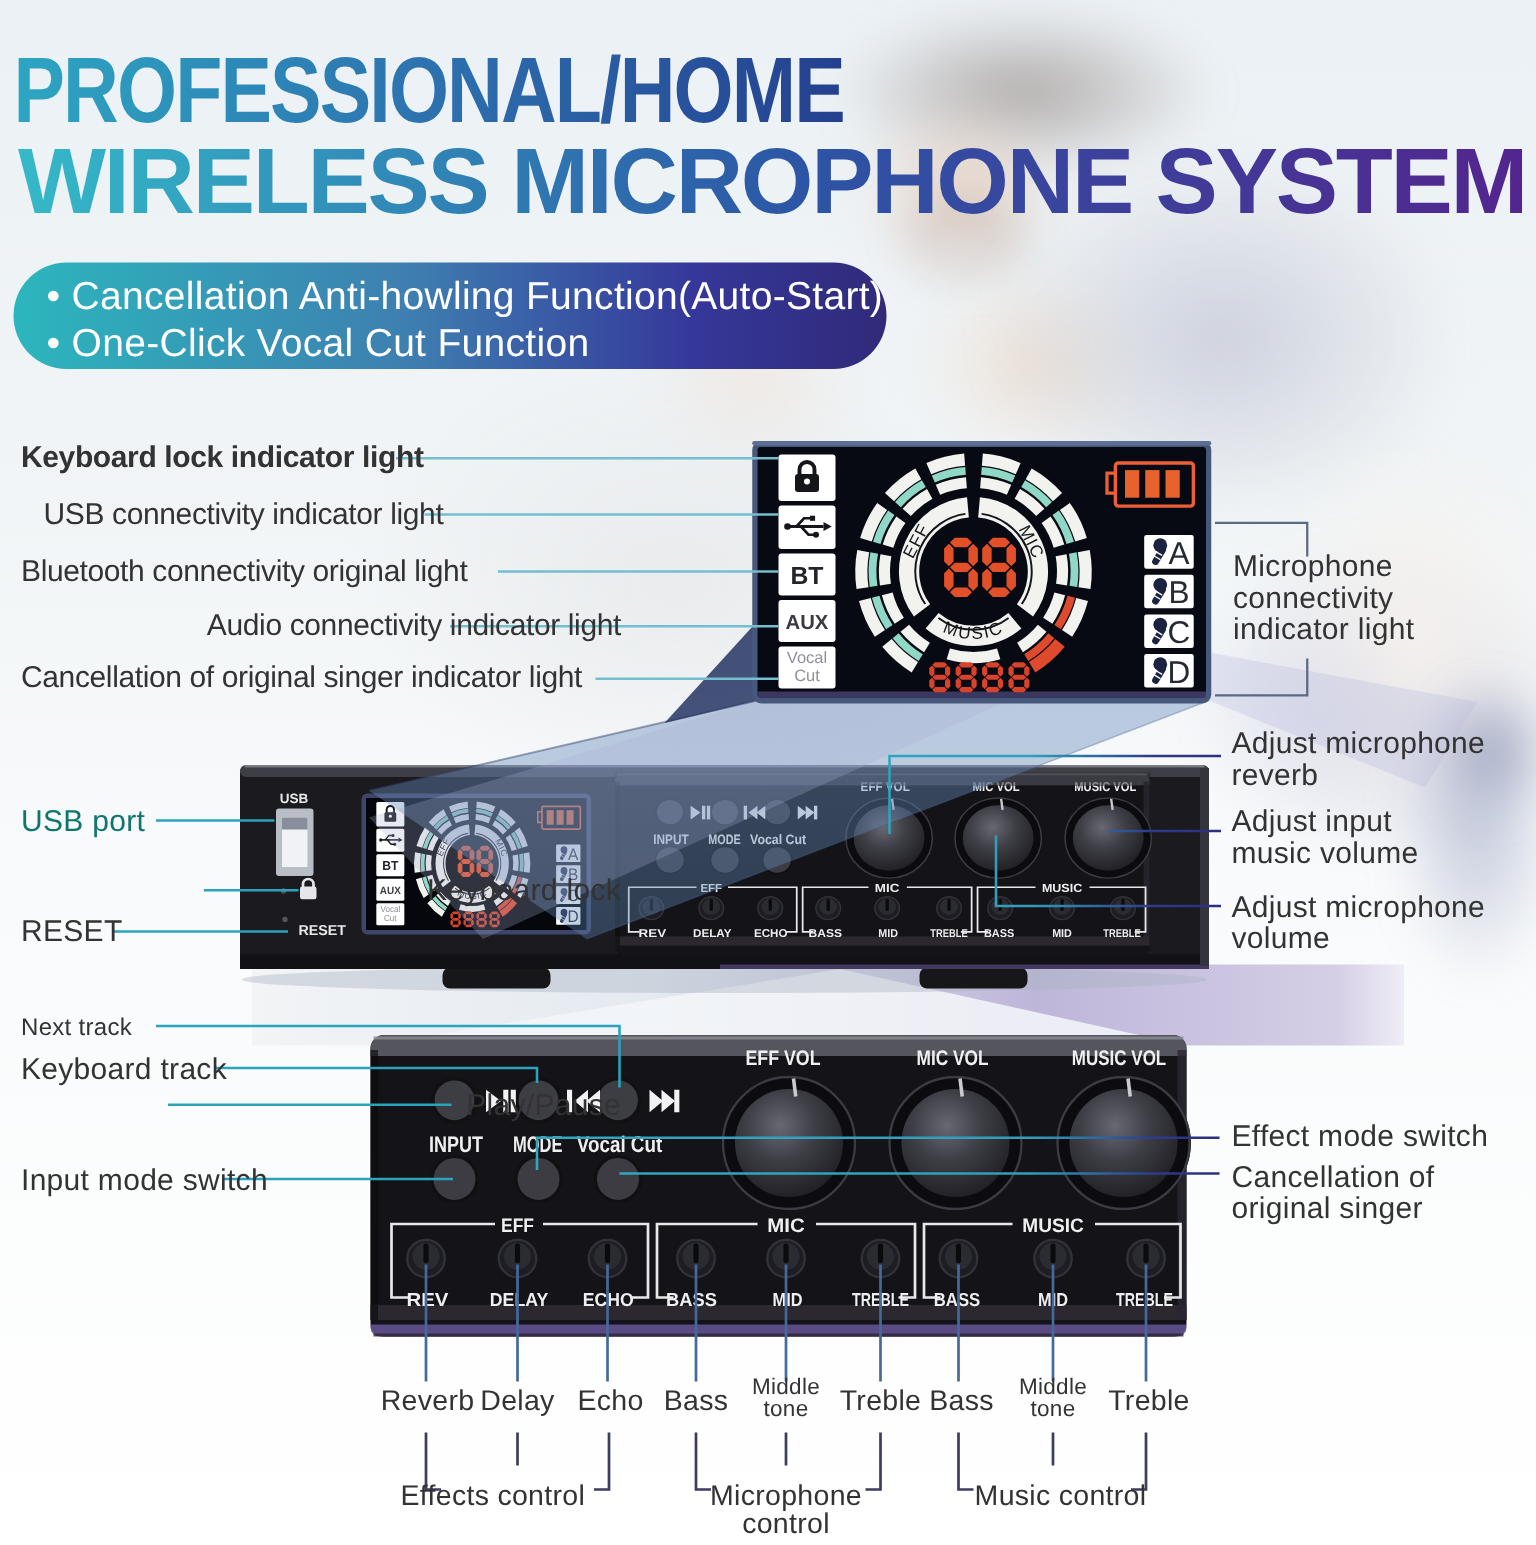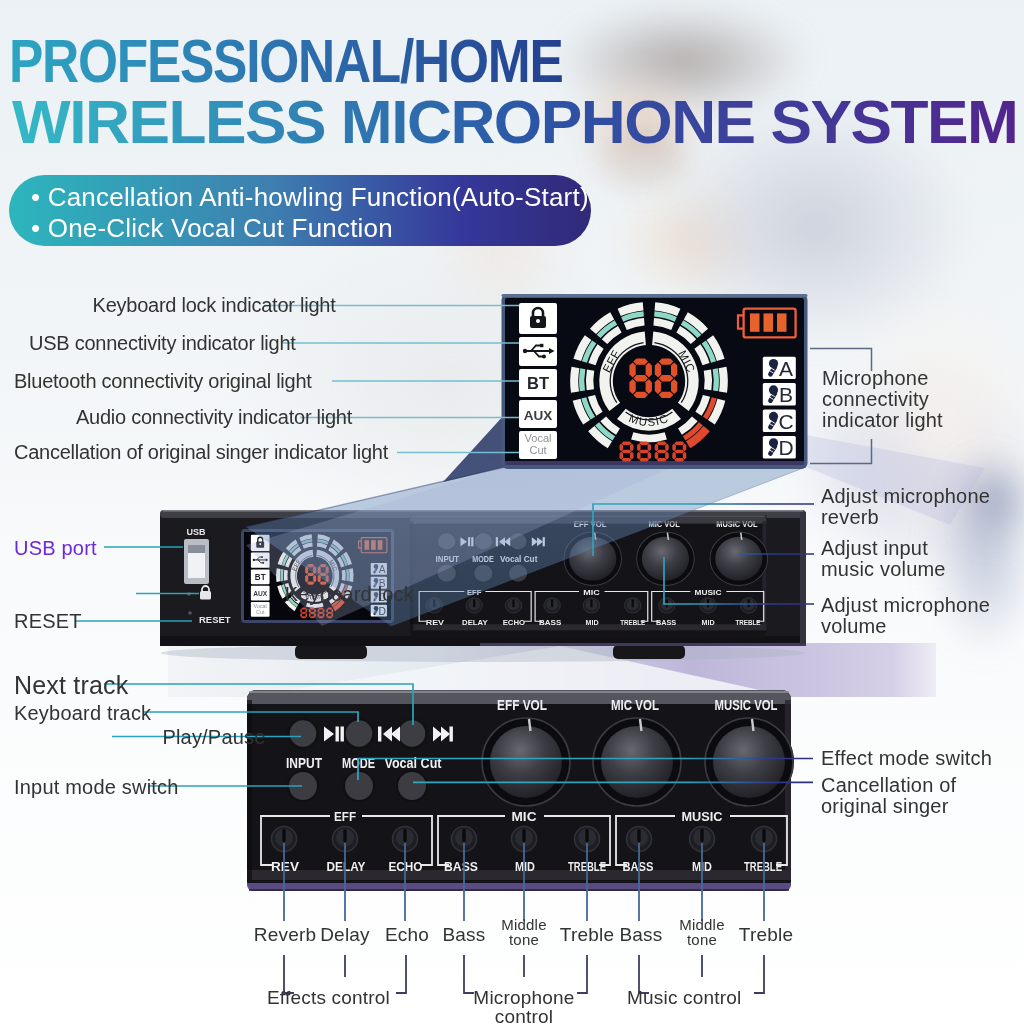--- a/index.html
+++ b/index.html
@@ -363,41 +363,41 @@
     <path d="M284,955 V993 H294" stroke="#3d3d60" stroke-width="1.8" fill="none"></path>
     <path d="M406,955 V993 H396" stroke="#3d3d60" stroke-width="1.8" fill="none"></path>
     <path d="M345,955 V977" stroke="#3d3d60" stroke-width="1.8" fill="none"></path>
     <path d="M464,955 V993 H474" stroke="#3d3d60" stroke-width="1.8" fill="none"></path>
     <path d="M587,955 V993 H577" stroke="#3d3d60" stroke-width="1.8" fill="none"></path>
     <path d="M524,955 V977" stroke="#3d3d60" stroke-width="1.8" fill="none"></path>
     <path d="M639,955 V993 H649" stroke="#3d3d60" stroke-width="1.8" fill="none"></path>
     <path d="M764,955 V993 H754" stroke="#3d3d60" stroke-width="1.8" fill="none"></path>
     <path d="M702,955 V977" stroke="#3d3d60" stroke-width="1.8" fill="none"></path>
   </svg>
-<div style="position:absolute;left:14px;top:295px;width:400px;font-size:20px;line-height:21px;color:#333;text-align:center;letter-spacing:-0.25px;font-weight:normal">Keyboard lock indicator light</div>
+<div style="position:absolute;left:14px;top:295px;width:400px;font-size:20px;line-height:21px;color:#333;text-align:left;letter-spacing:-0.25px;font-weight:bold">Keyboard lock indicator light</div>
 <div style="position:absolute;left:29px;top:333px;width:400px;font-size:20px;line-height:21px;color:#333;text-align:left;letter-spacing:-0.25px;font-weight:normal">USB connectivity indicator light</div>
 <div style="position:absolute;left:14px;top:371px;width:400px;font-size:20px;line-height:21px;color:#333;text-align:left;letter-spacing:-0.25px;font-weight:normal">Bluetooth connectivity original light</div>
-<div style="position:absolute;left:14px;top:407px;width:400px;font-size:20px;line-height:21px;color:#333;text-align:center;letter-spacing:-0.25px;font-weight:normal">Audio connectivity indicator light</div>
+<div style="position:absolute;left:14px;top:407px;width:400px;font-size:20px;line-height:21px;color:#333;text-align:right;letter-spacing:-0.25px;font-weight:normal">Audio connectivity indicator light</div>
 <div style="position:absolute;left:14px;top:442px;width:400px;font-size:20px;line-height:21px;color:#333;text-align:left;letter-spacing:-0.25px;font-weight:normal">Cancellation of original singer indicator light</div>
 <div style="position:absolute;left:822px;top:368px;width:400px;font-size:20px;line-height:21px;color:#333;text-align:left;letter-spacing:0.2px;font-weight:normal">Microphone<br>connectivity<br>indicator light</div>
-<div style="position:absolute;left:14px;top:538px;width:400px;font-size:20px;line-height:21px;color:#6d28d9;text-align:left;letter-spacing:0.2px;font-weight:normal">USB port</div>
+<div style="position:absolute;left:14px;top:538px;width:400px;font-size:20px;line-height:21px;color:#0f766e;text-align:left;letter-spacing:0.2px;font-weight:normal">USB port</div>
 <div style="position:absolute;left:14px;top:584px;width:400px;font-size:20px;line-height:21px;color:#333;text-align:right;letter-spacing:0.2px;font-weight:normal">Keyboard lock</div>
 <div style="position:absolute;left:14px;top:611px;width:400px;font-size:20px;line-height:21px;color:#333;text-align:left;letter-spacing:0.2px;font-weight:normal">RESET</div>
 <div style="position:absolute;left:821px;top:486px;width:400px;font-size:20px;line-height:21px;color:#333;text-align:left;letter-spacing:0.2px;font-weight:normal">Adjust microphone<br>reverb</div>
 <div style="position:absolute;left:821px;top:538px;width:400px;font-size:20px;line-height:21px;color:#333;text-align:left;letter-spacing:0.2px;font-weight:normal">Adjust input<br>music volume</div>
 <div style="position:absolute;left:821px;top:595px;width:400px;font-size:20px;line-height:21px;color:#333;text-align:left;letter-spacing:0.2px;font-weight:normal">Adjust microphone<br>volume</div>
-<div style="position:absolute;left:14px;top:675px;width:400px;font-size:25px;line-height:21px;color:#333;text-align:left;letter-spacing:0.2px;font-weight:normal">Next track</div>
+<div style="position:absolute;left:14px;top:675px;width:400px;font-size:16px;line-height:21px;color:#333;text-align:left;letter-spacing:0.2px;font-weight:normal">Next track</div>
 <div style="position:absolute;left:14px;top:703px;width:400px;font-size:20px;line-height:21px;color:#333;text-align:left;letter-spacing:0.2px;font-weight:normal">Keyboard track</div>
-<div style="position:absolute;left:14px;top:727px;width:400px;font-size:20px;line-height:21px;color:#333;text-align:center;letter-spacing:0.2px;font-weight:normal">Play/Pause</div>
+<div style="position:absolute;left:14px;top:727px;width:400px;font-size:20px;line-height:21px;color:#333;text-align:right;letter-spacing:0.2px;font-weight:normal">Play/Pause</div>
 <div style="position:absolute;left:14px;top:777px;width:400px;font-size:20px;line-height:21px;color:#333;text-align:left;letter-spacing:0.2px;font-weight:normal">Input mode switch</div>
 <div style="position:absolute;left:821px;top:748px;width:400px;font-size:20px;line-height:21px;color:#333;text-align:left;letter-spacing:0.2px;font-weight:normal">Effect mode switch</div>
 <div style="position:absolute;left:821px;top:775px;width:400px;font-size:20px;line-height:21px;color:#333;text-align:left;letter-spacing:0.2px;font-weight:normal">Cancellation of<br>original singer</div>
 <div style="position:absolute;left:205.0px;top:925px;width:160px;font-size:19px;line-height:20px;color:#333;text-align:center;letter-spacing:0.2px;font-weight:normal">Reverb</div>
 <div style="position:absolute;left:265.0px;top:925px;width:160px;font-size:19px;line-height:20px;color:#333;text-align:center;letter-spacing:0.2px;font-weight:normal">Delay</div>
 <div style="position:absolute;left:327.0px;top:925px;width:160px;font-size:19px;line-height:20px;color:#333;text-align:center;letter-spacing:0.2px;font-weight:normal">Echo</div>
 <div style="position:absolute;left:384.0px;top:925px;width:160px;font-size:19px;line-height:20px;color:#333;text-align:center;letter-spacing:0.2px;font-weight:normal">Bass</div>
 <div style="position:absolute;left:444.0px;top:917px;width:160px;font-size:15px;line-height:15px;color:#333;text-align:center;letter-spacing:0.2px;font-weight:normal">Middle<br>tone</div>
 <div style="position:absolute;left:507.0px;top:925px;width:160px;font-size:19px;line-height:20px;color:#333;text-align:center;letter-spacing:0.2px;font-weight:normal">Treble</div>
 <div style="position:absolute;left:561.0px;top:925px;width:160px;font-size:19px;line-height:20px;color:#333;text-align:center;letter-spacing:0.2px;font-weight:normal">Bass</div>
 <div style="position:absolute;left:622.0px;top:917px;width:160px;font-size:15px;line-height:15px;color:#333;text-align:center;letter-spacing:0.2px;font-weight:normal">Middle<br>tone</div>
 <div style="position:absolute;left:686.0px;top:925px;width:160px;font-size:19px;line-height:20px;color:#333;text-align:center;letter-spacing:0.2px;font-weight:normal">Treble</div>
 <div style="position:absolute;left:267.0px;top:988px;width:160px;font-size:19px;line-height:20px;color:#333;text-align:left;letter-spacing:0.2px;font-weight:normal">Effects control</div>
 <div style="position:absolute;left:444.0px;top:988px;width:160px;font-size:19px;line-height:19px;color:#333;text-align:center;letter-spacing:0.2px;font-weight:normal">Microphone<br>control</div>
-<div style="position:absolute;left:627.0px;top:988px;width:160px;font-size:19px;line-height:20px;color:#333;letter-spacing:0.2px;font-weight:normal">Music control</div>
+<div style="position:absolute;left:627.0px;top:988px;width:160px;font-size:19px;line-height:20px;color:#333;text-align:center;letter-spacing:0.2px;font-weight:normal">Music control</div>
 </body></html>

